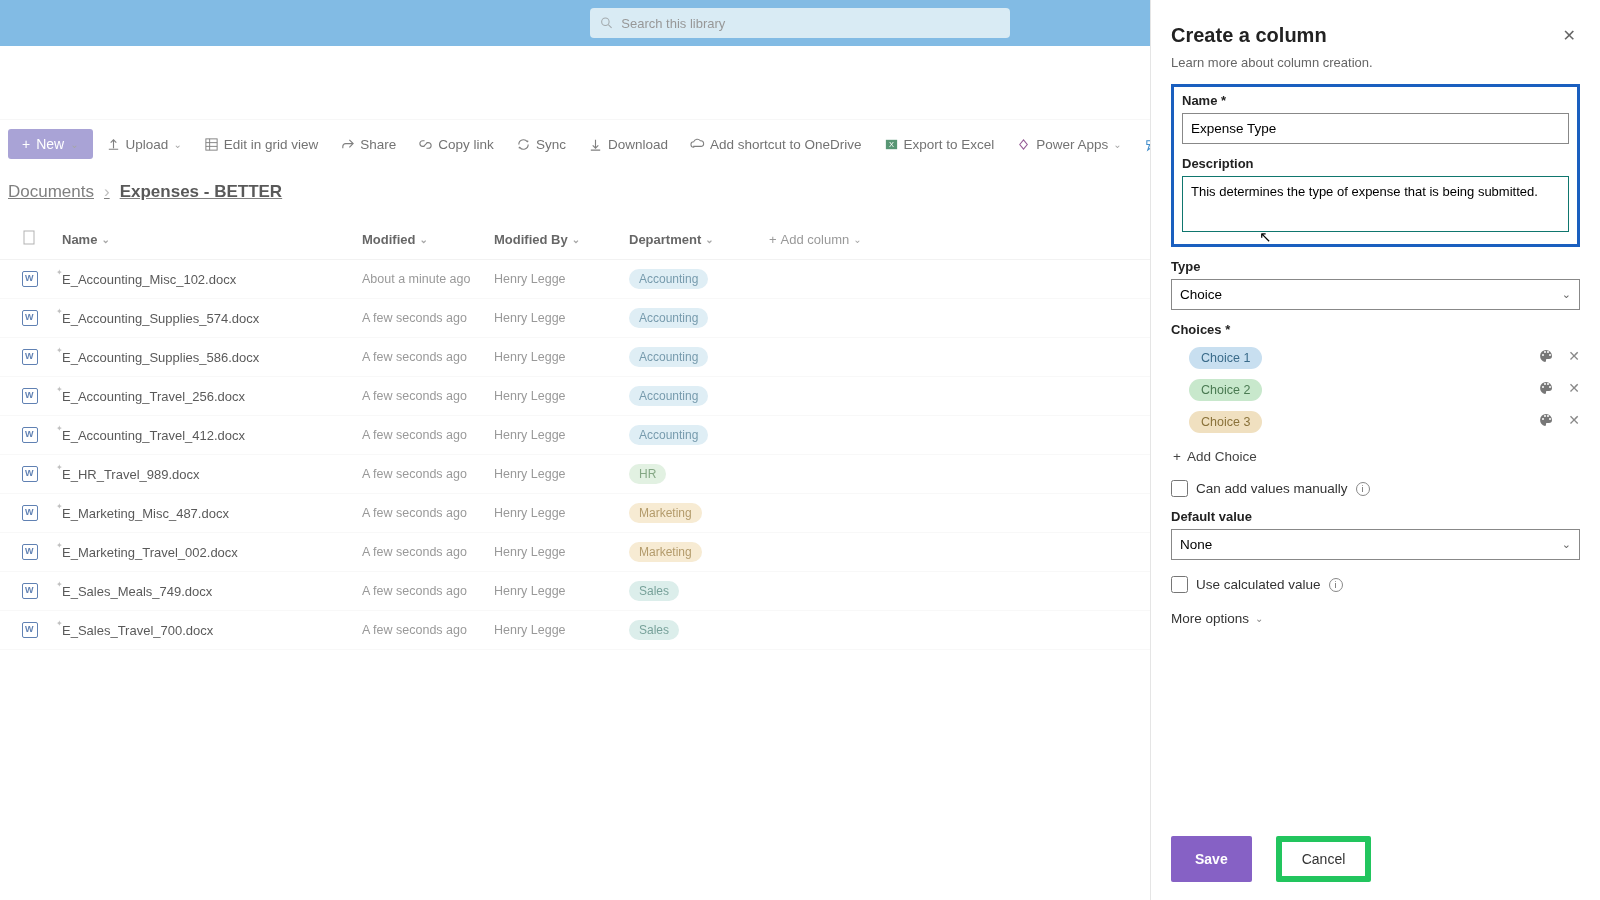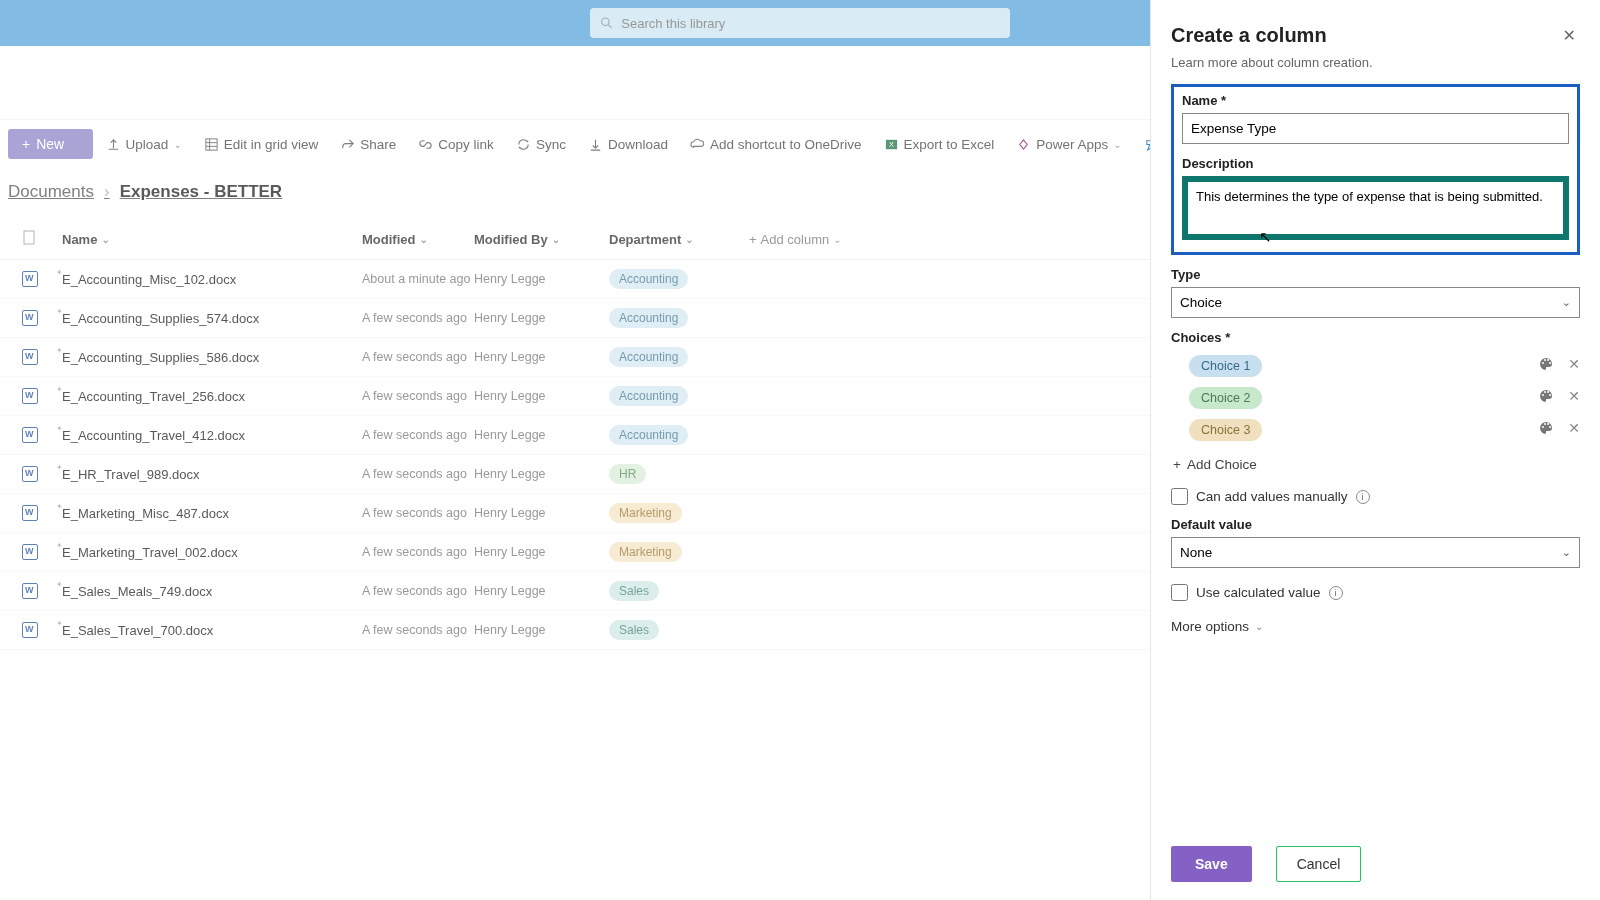--- a/index.html
+++ b/index.html
@@ -16,21 +16,21 @@
 .btn-new { background: #8c85c9; color: #fff; border-radius: 3px; padding: 7px 14px; display: flex; align-items: center; gap: 6px; cursor: pointer; font-size: 14px; }
 .tool-item { display: flex; align-items: center; gap: 5px; padding: 6px 9px; cursor: pointer; color: #444; }
 .tool-item svg { width: 15px; height: 15px; }
 
 .breadcrumb { padding: 14px 8px 18px; display: flex; align-items: center; gap: 10px; font-size: 17px; color: #555; text-decoration: underline; }
 .breadcrumb .crumb-current { font-weight: 600; color: #222; }
 
 .table-head { display: flex; align-items: center; height: 40px; border-bottom: 1px solid #eee; font-size: 13px; color: #333; font-weight: 600; padding-left: 22px; }
 .col-icon { width: 40px; }
 .col-name { width: 300px; display: flex; align-items: center; gap: 4px; }
-.col-mod { width: 112px; display: flex; align-items: center; gap: 4px; }
+.col-mod { width: 132px; display: flex; align-items: center; gap: 4px; }
 .col-modby { width: 135px; display: flex; align-items: center; gap: 4px; }
 .col-dept { width: 140px; display: flex; align-items: center; gap: 4px; }
 .col-add { width: 140px; color: #777; font-weight: 400; display: flex; align-items: center; gap: 4px; }
 .chev { font-size: 10px; color: #888; }
 
 .row { display: flex; align-items: center; height: 39px; border-bottom: 1px solid #f6f6f6; padding-left: 22px; font-size: 13px; color: #444; }
 .doc-icon { width: 16px; height: 16px; background: #fff; border: 1px solid #2b579a; border-radius: 2px; position: relative; }
 .doc-icon::after { content: "W"; font-size: 9px; color: #2b579a; font-weight: bold; position: absolute; left: 2px; top: 1px; }
 .fname { color: #222; position: relative; }
 .fname::before { content: ""; position: absolute; left: -6px; top: -4px; font-size: 9px; color: #888; }
@@ -47,21 +47,21 @@
 
 .panel { position: absolute; right: 0; top: 0; width: 450px; height: 900px; background: #fff; border-left: 1px solid #e5e5e5; padding: 22px 20px 0; display: flex; flex-direction: column; }
 .panel-head { display: flex; justify-content: space-between; align-items: center; }
 .panel-title { font-size: 20px; font-weight: 600; color: #222; }
 .close-btn { font-size: 16px; color: #666; cursor: pointer; padding: 4px; }
 .panel-sub { font-size: 13px; color: #666; margin-top: 6px; }
 
 .highlight-box { border: 3px solid #1a5fbf; padding: 6px 8px 8px; margin-top: 14px; }
 .fld-label { font-size: 13px; font-weight: 600; color: #222; margin-bottom: 5px; display: block; }
 .txt-input { width: 100%; border: 1px solid #888; padding: 7px 8px; font-size: 13.5px; outline: none; }
-.txt-area { width: 100%; border: 6px solid #0f766e; padding: 7px 8px; font-size: 13px; height: 64px; resize: none; outline: none; font-family: inherit; }
+.txt-area { width: 100%; border: 1px solid #0f766e; padding: 7px 8px; font-size: 13px; height: 56px; resize: none; outline: none; font-family: inherit; }
 .fld-block { margin-top: 12px; }
 
 .select-box { width: 100%; border: 1px solid #888; padding: 7px 8px; font-size: 13.5px; background: #fff; display: flex; justify-content: space-between; align-items: center; cursor: pointer; }
 .select-box .chev2 { font-size: 11px; color: #666; }
 
 .choice-row { display: flex; align-items: center; gap: 10px; margin-top: 10px; padding-left: 18px; }
 .choice-pill { padding: 4px 12px; border-radius: 12px; font-size: 12.5px; text-align: center; }
 .cp1 { background: #c8dff0; color: #3a6b8a; }
 .cp2 { background: #c8e8cc; color: #4a7a52; }
 .cp3 { background: #f0e0c0; color: #8a723a; }
@@ -70,21 +70,21 @@
 
 .add-choice { display: flex; align-items: center; gap: 6px; margin-top: 16px; font-size: 13.5px; color: #444; cursor: pointer; padding-left: 2px; }
 .check-row { display: flex; align-items: center; gap: 8px; margin-top: 16px; font-size: 13.5px; color: #333; }
 .check-row input[type=checkbox] { width: 17px; height: 17px; }
 .info-icon { width: 14px; height: 14px; border: 1px solid #888; border-radius: 50%; font-size: 9px; display: inline-flex; align-items: center; justify-content: center; color: #666; }
 
 .more-opts { margin-top: 18px; font-size: 13.5px; color: #333; cursor: pointer; display: flex; align-items: center; gap: 6px; }
 
 .panel-footer { margin-top: auto; padding: 18px 0; display: flex; gap: 24px; }
 .btn-save { background: #8661c5; color: #fff; border: none; padding: 9px 24px; font-size: 14px; font-weight: 600; border-radius: 2px; cursor: pointer; }
-.btn-cancel { background: #fff; color: #333; border: 1px solid #22c55e; padding: 9px 20px; font-size: 14px; border-radius: 2px; cursor: pointer; }
+.btn-cancel { background: #fff; color: #333; border: 6px solid #22c55e; padding: 9px 20px; font-size: 14px; border-radius: 2px; cursor: pointer; }
 
 .cursor { position: absolute; left: 1259px; top: 228px; font-size: 15px; color: #000; }
 
 .overlay { position: absolute; left: 0; top: 0; width: 1150px; height: 900px; background: rgba(255,255,255,0.25); pointer-events: none; }
 </style>
 </head>
 <body>
 
 <div class="topbar">
   <div class="search-box">

